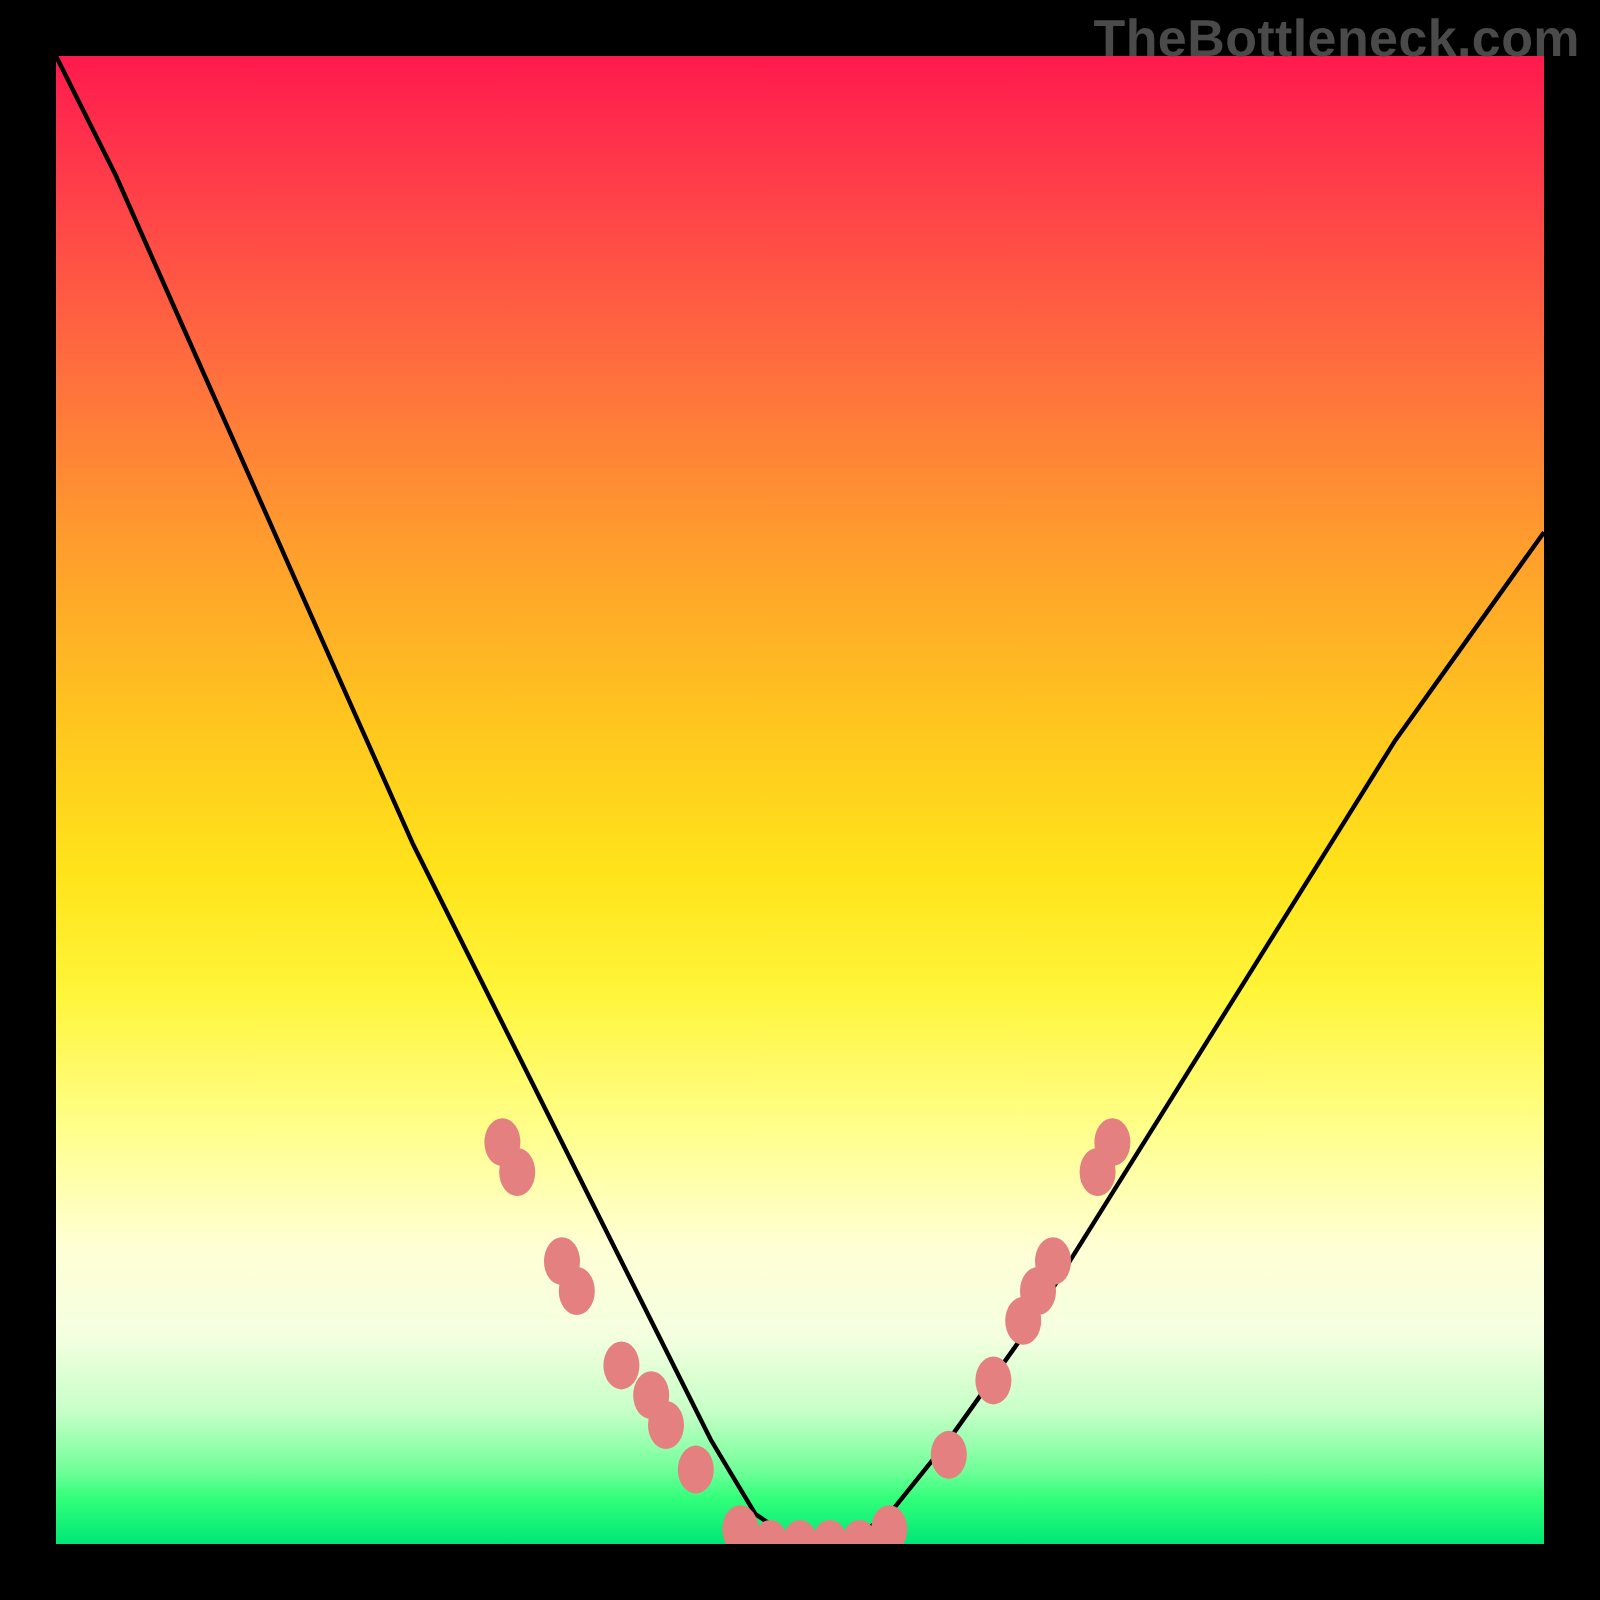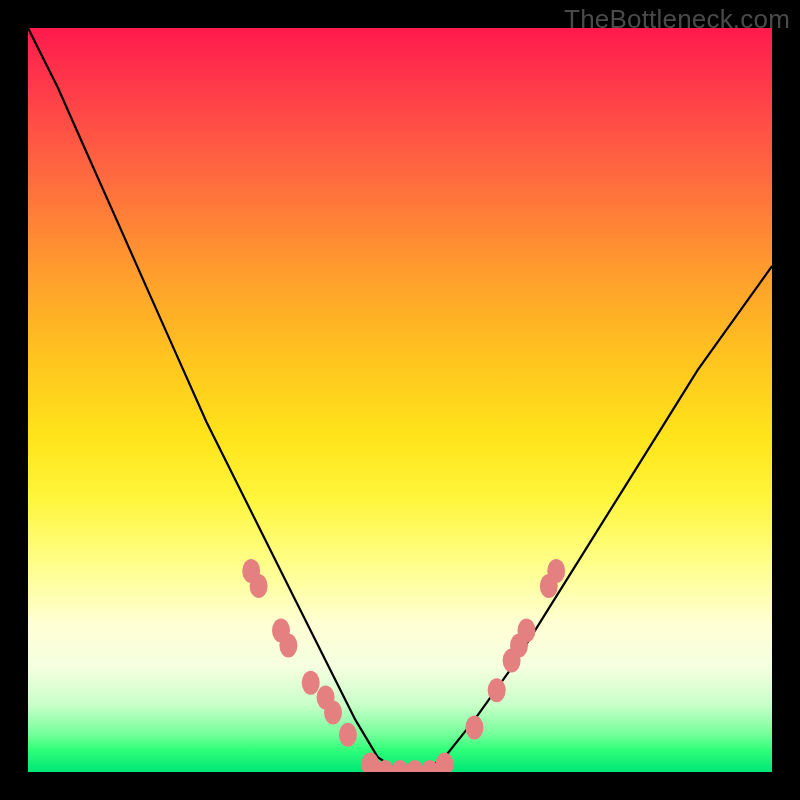--- a/index.html
+++ b/index.html
@@ -41,21 +41,21 @@
       #30ff7a 97%,
       #00e676 100%
     );
   }
   .watermark {
     position: absolute;
     top: 4px;
     right: 10px;
     color: #4a4a4a;
     font-size: 26px;
-    font-weight: 400;
+    font-weight: 700;
     letter-spacing: 0.2px;
     user-select: none;
   }
   svg.curve {
     position: absolute;
     left: 0;
     top: 0;
     width: 744px;
     height: 744px;
   }

